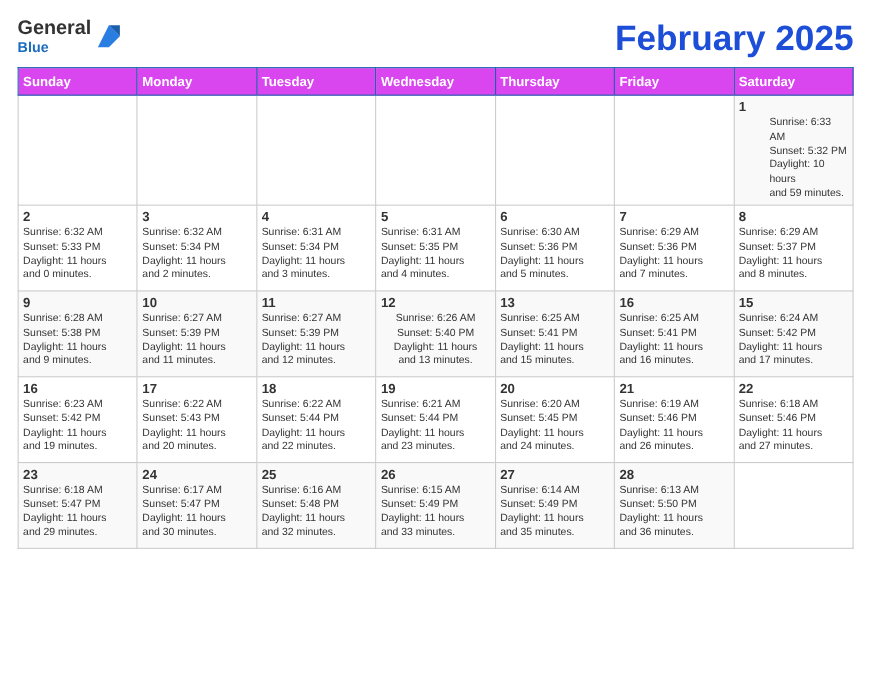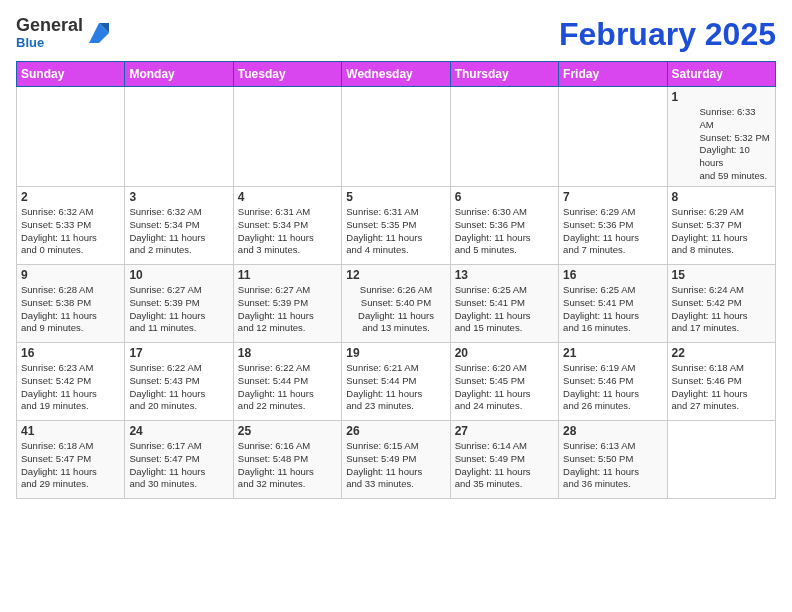--- a/index.html
+++ b/index.html
@@ -285,21 +285,21 @@
           <td>
             <span class="day-number">22</span>
             <div class="day-info" style="white-space: pre-line;">Sunrise: 6:18 AM
 Sunset: 5:46 PM
 Daylight: 11 hours
 and 27 minutes.</div>
           </td>
         </tr>
         <tr>
           <td>
-            <span class="day-number">41</span>
+            <span class="day-number">23</span>
             <div class="day-info" style="white-space: pre-line;">Sunrise: 6:18 AM
 Sunset: 5:47 PM
 Daylight: 11 hours
 and 29 minutes.</div>
           </td>
           <td>
             <span class="day-number">24</span>
             <div class="day-info" style="white-space: pre-line;">Sunrise: 6:17 AM
 Sunset: 5:47 PM
 Daylight: 11 hours

